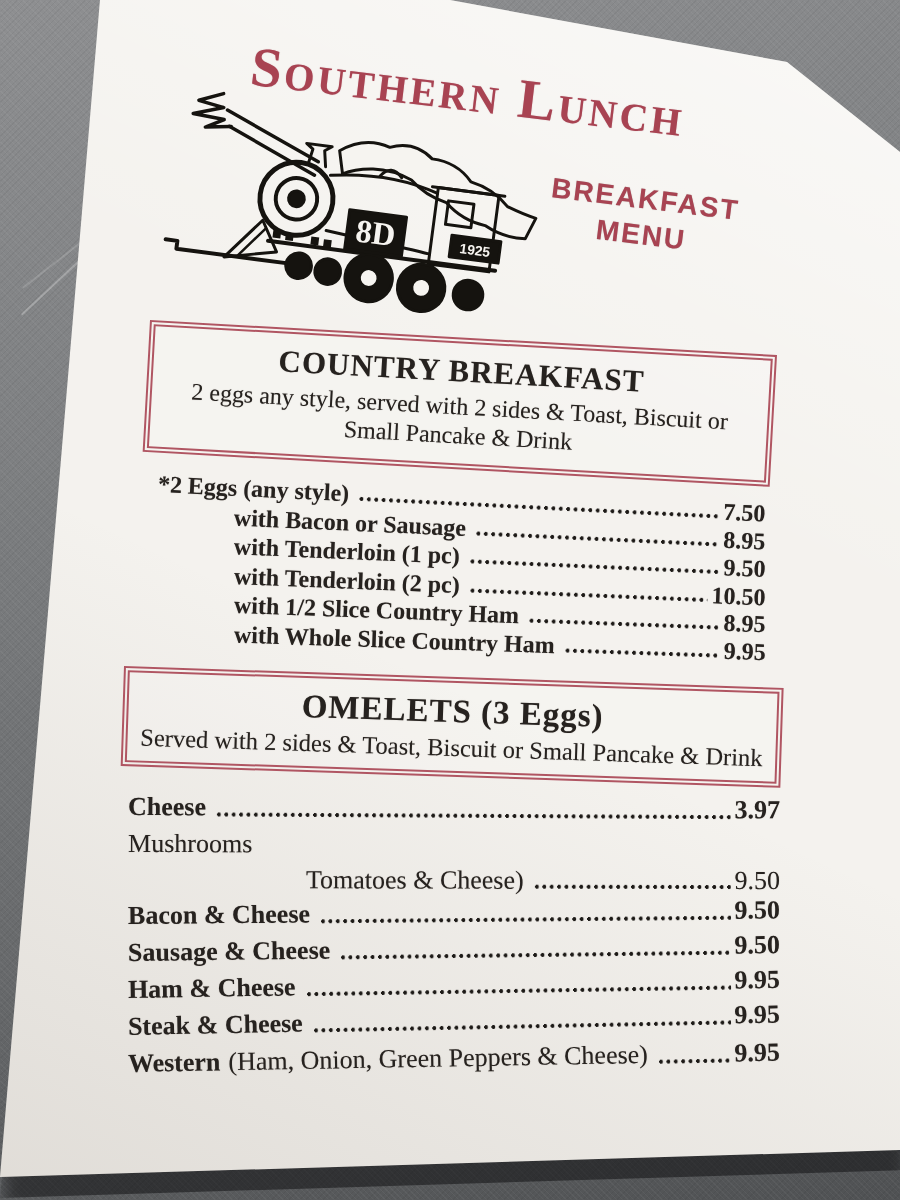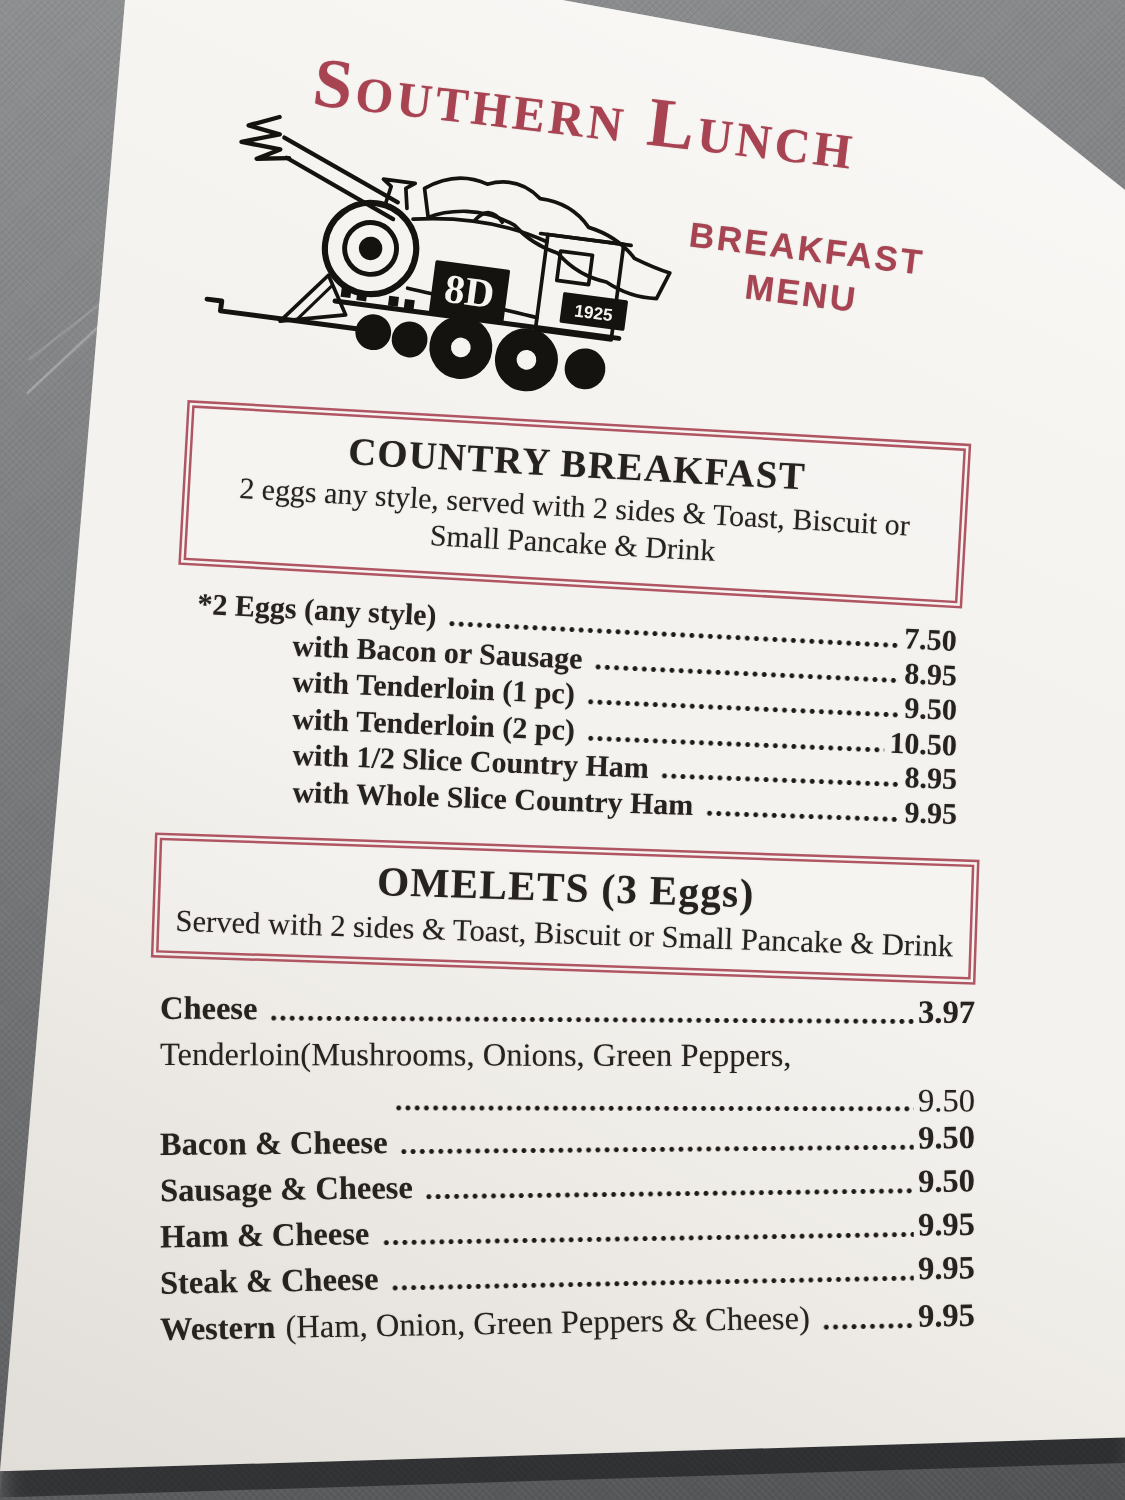--- a/index.html
+++ b/index.html
@@ -209,24 +209,24 @@
     </div>
 
     <div class="list omelets-list">
       <div class="row">
         <span class="name">Cheese</span>
         <span class="dots"></span>
         <span class="price">3.97</span>
       </div>
       <div class="veg-row">
         <div class="veg-line1">
-          <span class="name">Tenderloin</span>
-          <span class="desc">(Mushrooms, Onions, Green Peppers,</span>
+          <span class="name">Mushrooms</span>
         </div>
         <div class="veg-line2">
+          <span class="desc" style="margin-left:0">Tomatoes &amp; Cheese)</span>
           <span class="dots"></span>
           <span class="price">9.50</span>
         </div>
       </div>
       <div class="row">
         <span class="name">Bacon &amp; Cheese</span>
         <span class="dots"></span>
         <span class="price">9.50</span>
       </div>
       <div class="row">

